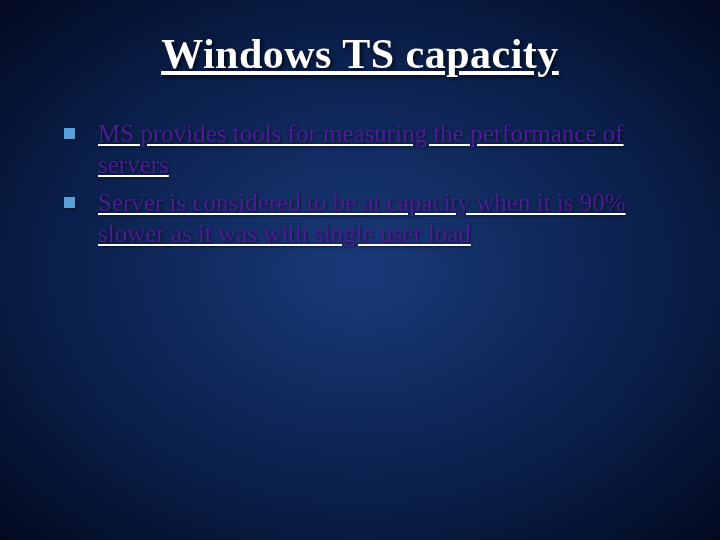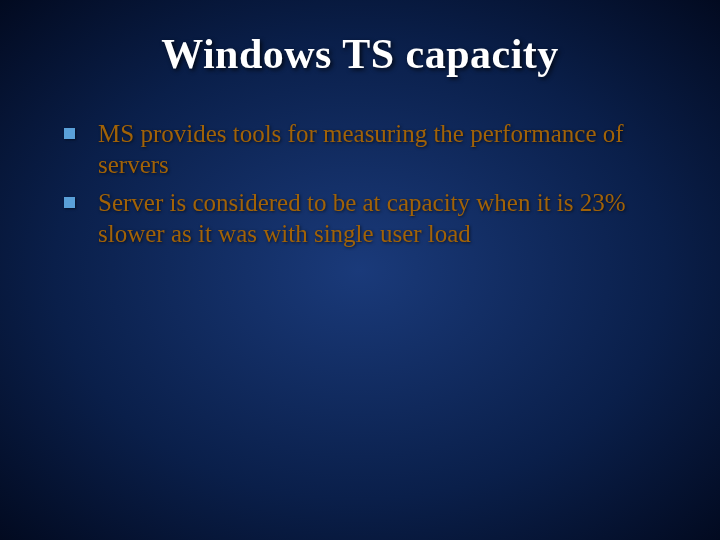--- a/index.html
+++ b/index.html
@@ -13,20 +13,21 @@
     background: radial-gradient(ellipse at center, #1a3a7a 0%, #0a1f4a 60%, #020a20 100%);
     font-family: Georgia, 'Times New Roman', Times, serif;
     color: #ffffff;
   }
   .slide {
     width: 720px;
     height: 540px;
     position: relative;
     box-sizing: border-box;
     padding: 30px 50px 40px 50px;
+    text-decoration: underline;
   }
   .title {
     text-align: center;
     font-size: 42px;
     font-weight: bold;
     color: #ffffff;
     margin: 0 0 40px 0;
     text-shadow: 2px 2px 4px rgba(0,0,0,0.7);
     letter-spacing: 0.5px;
   }
@@ -34,36 +35,36 @@
     list-style: none;
     padding: 0;
     margin: 0 0 0 10px;
   }
   .bullets li {
     position: relative;
     padding-left: 38px;
     font-size: 25px;
     line-height: 1.25;
     margin-bottom: 6px;
-    color: #a16207;
+    color: #4c1d95;
     text-shadow: 1px 1px 3px rgba(0,0,0,0.6);
   }
   .bullets li::before {
     content: "";
     position: absolute;
     left: 4px;
     top: 10px;
     width: 11px;
     height: 11px;
     background: #5aa0d8;
     box-shadow: 1px 1px 2px rgba(0,0,0,0.5);
   }
 </style>
 </head>
 <body>
 
 <div class="slide">
   <h1 class="title">Windows TS capacity</h1>
   <ul class="bullets">
     <li>MS provides tools for measuring the performance of servers</li>
-    <li>Server is considered to be at capacity when it is 23% slower as it was with single user load</li>
+    <li>Server is considered to be at capacity when it is 90% slower as it was with single user load</li>
   </ul>
 </div>
 
 </body></html>

